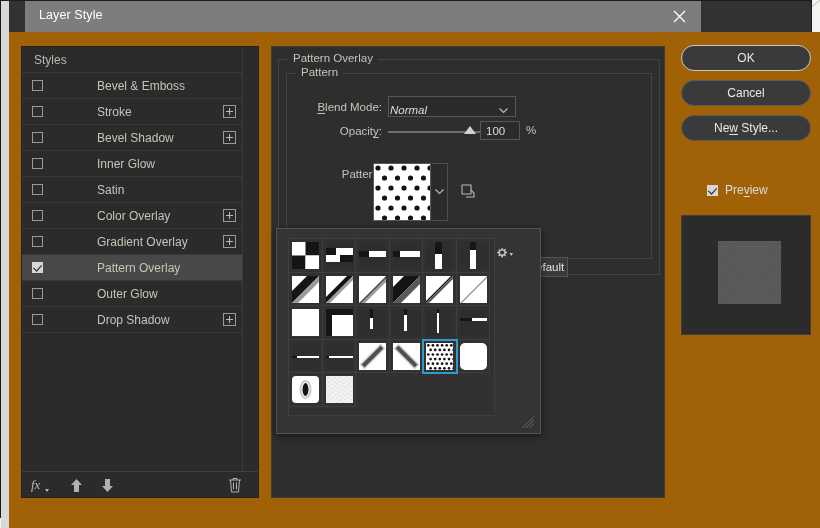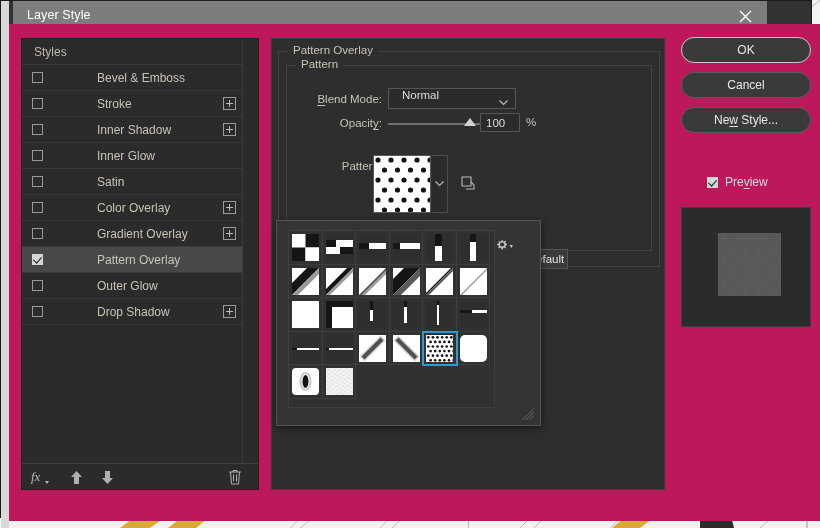--- a/index.html
+++ b/index.html
@@ -12,25 +12,25 @@
   #root{position:relative;width:820px;height:528px;overflow:hidden;}
 
   
   .desktop{position:absolute;inset:0;background:#f3f3f1;overflow:hidden;}
   .doc-art{position:absolute;left:0;top:0;width:820px;height:528px;}
 
   
   .dialog{position:absolute;left:0;top:0;width:812px;height:518px;
     background:#323232;border:1px solid #1b1b1b;box-sizing:border-box;}
   .leftstrip{position:absolute;left:0;top:0;width:8px;height:528px;background:#d8d8d8;}
-  .titlebar{position:absolute;left:12px;top:0;width:754px;height:31px;background:#7d7d7d;}
+  .titlebar{position:absolute;left:24px;top:0;width:676px;height:31px;background:#7d7d7d;}
   .title-text{position:absolute;left:14px;top:7px;font-size:12.5px;color:#ffffff;letter-spacing:.1px;}
   .close-btn{position:absolute;right:0;top:0;width:44px;height:31px;display:flex;align-items:center;justify-content:center;}
   .close-btn svg{display:block;}
-  .dlg-body{position:absolute;left:8px;top:23px;width:812px;height:497px;background:#be185d;}
+  .dlg-body{position:absolute;left:8px;top:31px;width:812px;height:497px;background:#a16207;}
 
   
   .styles-panel{position:absolute;left:12px;top:14px;width:238px;height:452px;
     background:#2b2b2b;border:1px solid #212121;box-sizing:border-box;}
   .styles-list{position:absolute;left:0;top:0;width:222px;height:425px;overflow:hidden;}
   .sl-row{position:relative;height:26px;border-bottom:1px solid #3a3a3a;box-sizing:border-box;
     display:flex;align-items:center;color:#c9c3b7;font-size:12px;}
   .sl-row.header{padding-left:12px;color:#bdb8ad;}
   .sl-row.item{padding-left:10px;gap:46px;}
   .sl-row.sub{padding-left:24px;}
@@ -56,21 +56,21 @@
     background:#2e2e2e;border:1px solid #3c3c3c;box-sizing:border-box;}
   .group{position:absolute;border:1px solid #444444;box-sizing:border-box;}
   .group-title{position:absolute;font-size:11.5px;color:#c8c3b8;background:#2e2e2e;padding:0 5px;top:-8px;left:9px;}
   .g-outer{left:6px;top:12px;width:382px;height:216px;}
   .g-inner{left:14px;top:26px;width:366px;height:186px;}
 
   .fld-label{position:absolute;font-size:11.5px;color:#c8c3b8;text-align:right;}
   .uline{text-decoration:underline;text-underline-offset:2px;}
 
   .select{position:absolute;background:#2b2b2b;border:1px solid #565656;box-sizing:border-box;
-    color:#dcdcdc;font-size:11.5px;display:flex;align-items:flex-start;padding-left:13px;}
+    color:#dcdcdc;font-size:11.5px;display:flex;align-items:flex-end;padding-left:1px;font-style:italic;}
   .select .chev{position:absolute;right:7px;top:7px;}
 
   .slider-track{position:absolute;height:2px;background:#6e6e6e;}
   .slider-thumb{position:absolute;width:0;height:0;border-left:6px solid transparent;
     border-right:6px solid transparent;border-bottom:8px solid #d2d2d2;}
   .numbox{position:absolute;background:#2b2b2b;border:1px solid #565656;box-sizing:border-box;
     color:#dcdcdc;font-size:11.5px;display:flex;align-items:center;padding-left:5px;}
   .pct{position:absolute;font-size:11.5px;color:#c8c3b8;}
 
   .swatch{position:absolute;left:364px;top:131px;width:58px;height:58px;
@@ -168,21 +168,21 @@
               <span class="cb"></span>
               <span class="sl-label">Bevel &amp; Emboss</span>
             </div>
             <div class="sl-row item">
               <span class="cb"></span>
               <span class="sl-label">Stroke</span>
               <span class="plus-btn"></span>
             </div>
             <div class="sl-row item">
               <span class="cb"></span>
-              <span class="sl-label">Inner Shadow</span>
+              <span class="sl-label">Bevel Shadow</span>
               <span class="plus-btn"></span>
             </div>
             <div class="sl-row item">
               <span class="cb"></span>
               <span class="sl-label">Inner Glow</span>
             </div>
             <div class="sl-row item">
               <span class="cb"></span>
               <span class="sl-label">Satin</span>
             </div>

